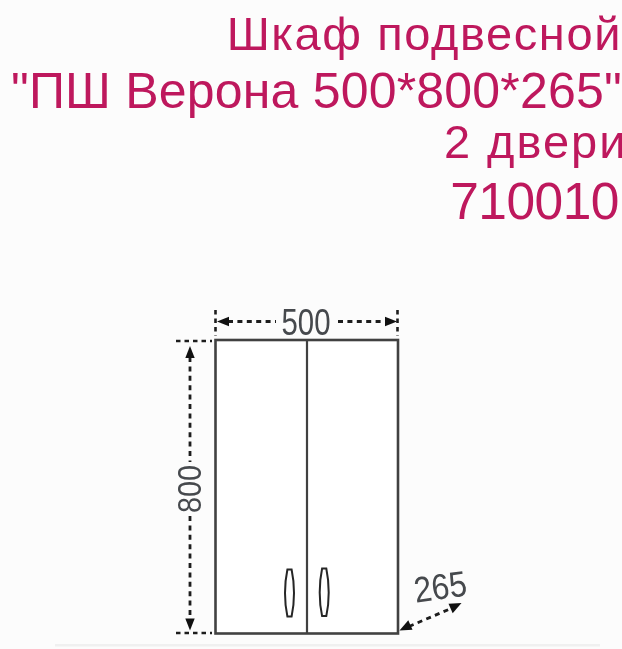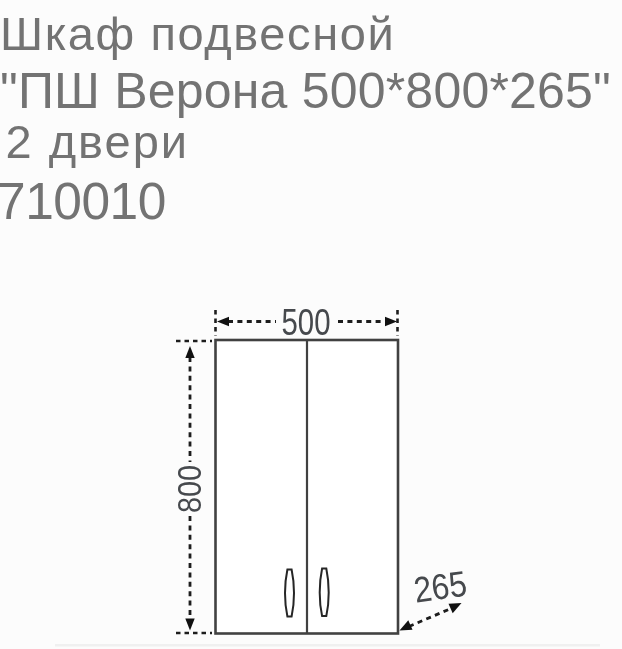--- a/index.html
+++ b/index.html
@@ -1,18 +1,18 @@
 <!DOCTYPE html>
 <html><head>
 <meta charset="utf-8">
 <style>
   html,body{margin:0;padding:0;}
   body{width:622px;height:649px;background:#fcfcfc;position:relative;overflow:hidden;
        font-family:"Liberation Sans",sans-serif;}
-  .t{position:absolute;left:0;width:622px;text-align:left;color:#737373;
+  .t{position:absolute;left:0;width:622px;text-align:right;color:#be185d;
      font-size:47px;line-height:1;white-space:nowrap;}
   svg{position:absolute;left:0;top:0;}
 </style>
 </head>
 <body>
 
 <div class="t" id="l1" style="top:10px;letter-spacing:1.6px;">Шкаф подвесной</div>
 
 <div class="t" id="l2" style="top:65.5px;letter-spacing:0.2px;font-size:50px;">"ПШ Верона 500*800*265"</div>
 

